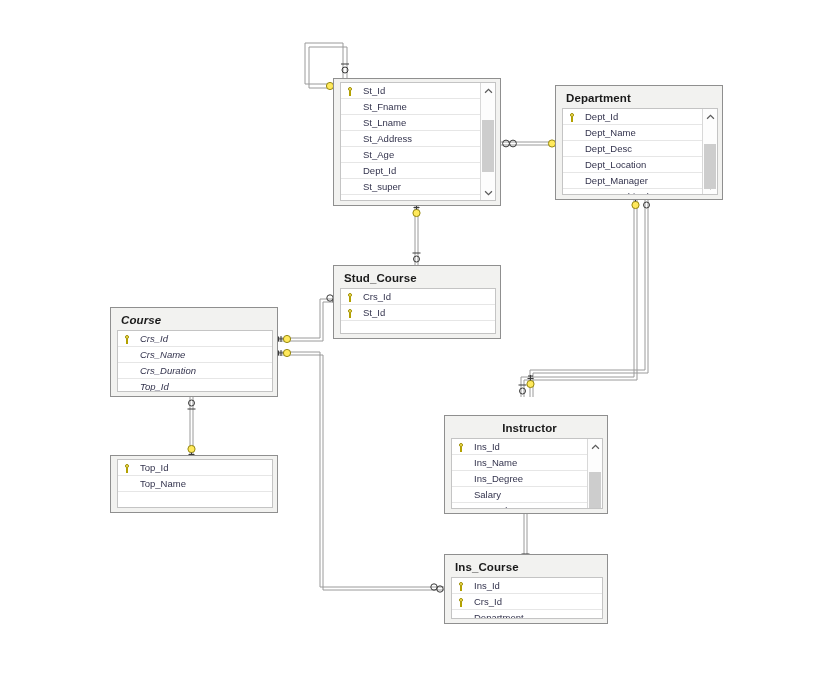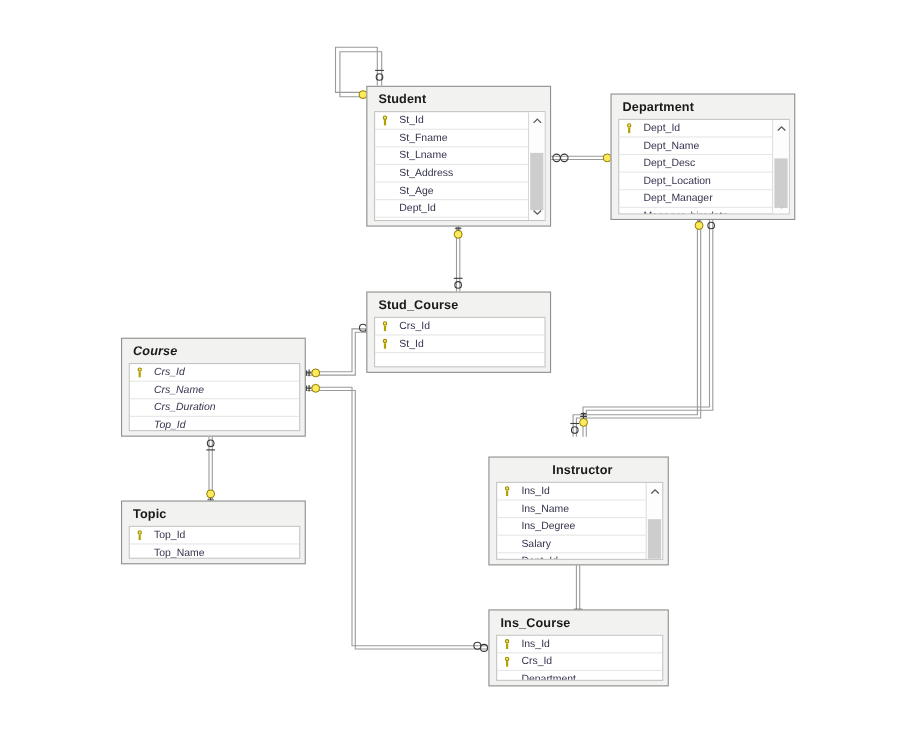--- a/index.html
+++ b/index.html
@@ -291,21 +291,20 @@
     </g>
     <g>
       <circle class="mkf" cx="530.5" cy="384" r="3.6"></circle>
       <path class="mk" d="M 530.5,380.5 L 530.5,375 M 527.5,378.5 L 533.5,378.5 M 528,376 L 533,376"></path>
     </g>
   </svg>
 
   <div id="entities-layer">
       <div class="entity" style="left: 333px; top: 78px; width: 168px; height: 128px;">
         <div class="entity-inner">
-          <div class="entity-title">Student</div>
           <div class="fields">
             <div class="fields-col">
               <div class="field-row">
                 <div class="field-key"><span class="keyglyph"></span></div>
                 <div class="field-name">St_Id</div>
               </div>
               <div class="field-row">
                 <div class="field-key"></div>
                 <div class="field-name">St_Fname</div>
               </div>
@@ -433,21 +432,20 @@
               <div class="field-row">
                 <div class="field-key"></div>
                 <div class="field-name">Top_Id</div>
               </div>
             </div>
           </div>
         </div>
       </div>
       <div class="entity" style="left: 110px; top: 455px; width: 168px; height: 58px;">
         <div class="entity-inner">
-          <div class="entity-title">Topic</div>
           <div class="fields">
             <div class="fields-col">
               <div class="field-row">
                 <div class="field-key"><span class="keyglyph"></span></div>
                 <div class="field-name">Top_Id</div>
               </div>
               <div class="field-row">
                 <div class="field-key"></div>
                 <div class="field-name">Top_Name</div>
               </div>

